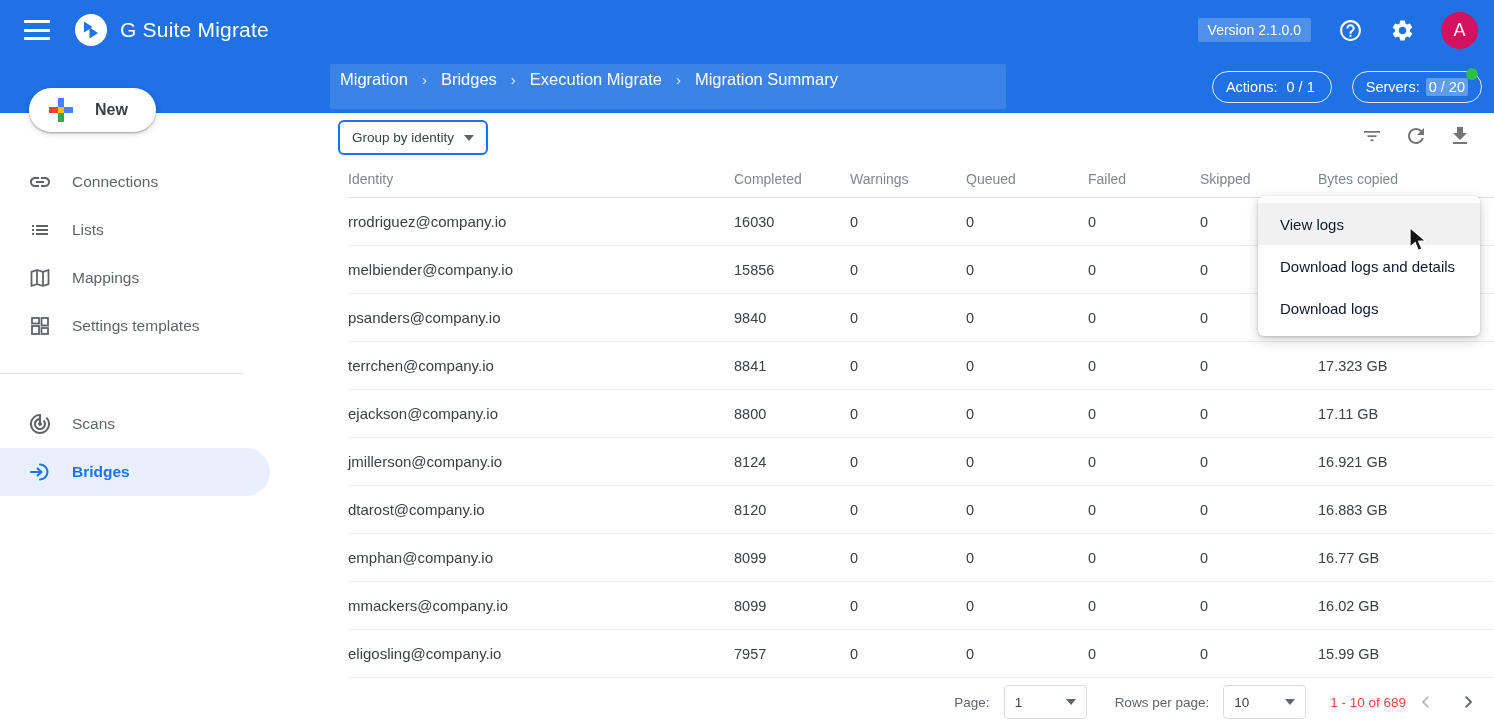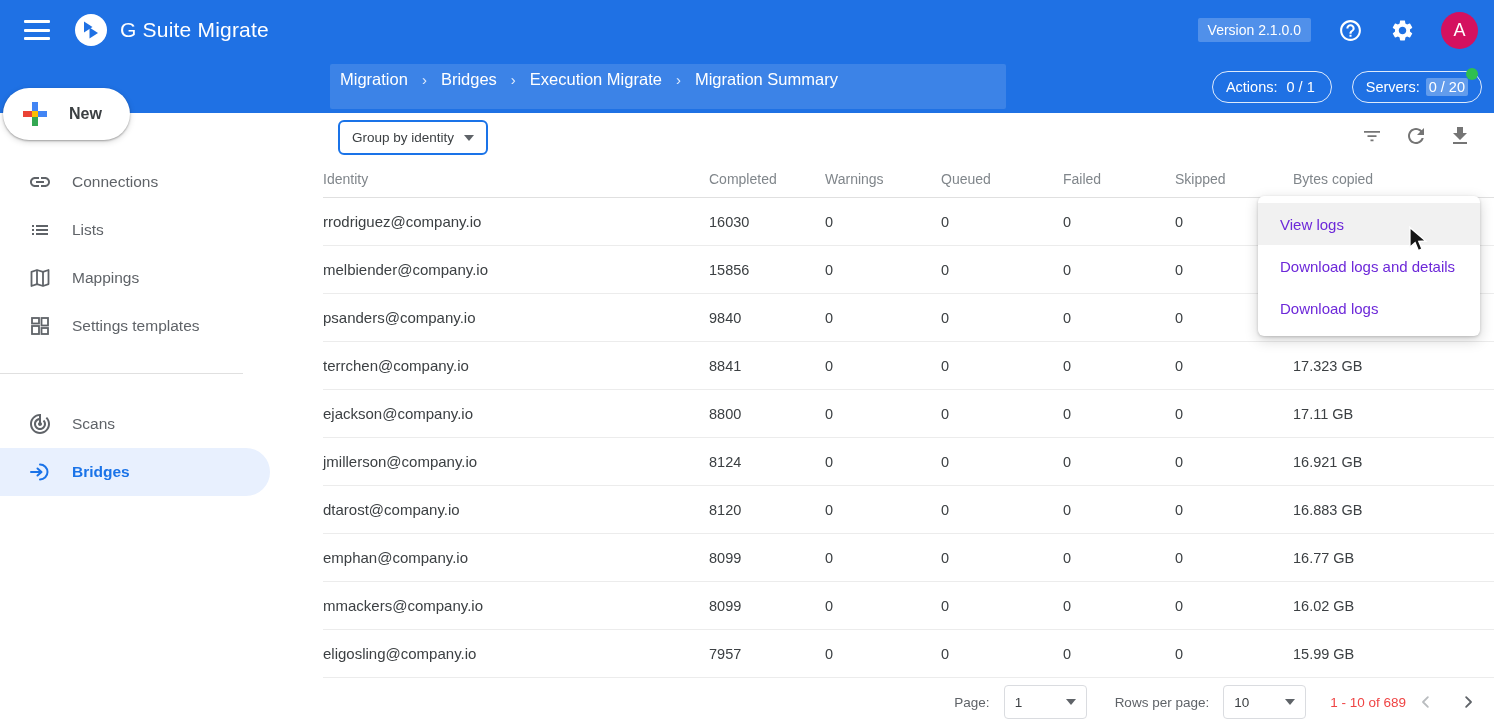--- a/index.html
+++ b/index.html
@@ -47,21 +47,21 @@
     position: relative; border: 1.5px solid rgba(255,255,255,.85); border-radius: 17px;
     height: 32px; display: flex; align-items: center; padding: 0 13px; font-size: 14.5px;
     color: #fff; cursor: pointer; white-space: nowrap;
   }
   .chip .chip-val { margin-left: 6px; padding: 1px 3px; border-radius: 2px; }
   .chip .chip-val.hl { background: rgba(255,255,255,.30); }
   .green-dot { position: absolute; top: -4px; right: 3px; width: 12px; height: 12px; border-radius: 50%; background: #2fbf4f; }
 
   
   .new-btn {
-    position: absolute; left: 3px; top: 88px; width: 127px; height: 52px;
+    position: absolute; left: 29px; top: 88px; width: 127px; height: 44px;
     background: #fff; border-radius: 26px; box-shadow: 0 1px 2px rgba(0,0,0,.3), 0 2px 6px rgba(0,0,0,.15);
     display: flex; align-items: center; cursor: pointer; z-index: 5;
   }
   .plus-icon { position: relative; width: 24px; height: 24px; margin-left: 20px; }
   .plus-icon .pv, .plus-icon .ph { position: absolute; }
   .pv { left: 9px; top: 0; width: 6px; height: 24px; }
   .pv .p-top { position: absolute; top: 0; width: 6px; height: 12px; background: #4285f4; }
   .pv .p-bot { position: absolute; bottom: 0; width: 6px; height: 12px; background: #34a853; }
   .ph { left: 0; top: 9px; width: 24px; height: 6px; }
   .ph .p-left { position: absolute; left: 0; width: 12px; height: 6px; background: #ea4335; }
@@ -89,21 +89,21 @@
     position: absolute; left: 68px; top: 7px; width: 150px; height: 35px;
     border: 2px solid #1a73e8; border-radius: 6px; display: flex; align-items: center;
     padding: 12px 12px; cursor: pointer; background: #fff;
   }
   .groupby-text { font-size: 13.5px; color: #3c4043; }
   .caret-down { width: 0; height: 0; border-left: 5px solid transparent; border-right: 5px solid transparent; border-top: 6px solid #5f6368; margin-left: auto; }
   .toolbar-icons { position: absolute; right: 22px; top: 11px; display: flex; gap: 20px; }
   .toolbar-icons .icon-btn2 { width: 24px; height: 24px; cursor: pointer; }
 
   
-  .table { margin-left: 53px; }
+  .table { margin-left: 78px; }
   .trow {
     display: grid;
     grid-template-columns: 386px 116px 116px 122px 112px 118px 1fr;
     align-items: center;
   }
   .thead { height: 38px; color: #80868b; font-size: 14px; border-bottom: 1px solid #e0e0e0; }
   .tbody-row { height: 48px; border-bottom: 1px solid #ececec; font-size: 15px; color: #3c4043; }
   .cell-num { font-size: 14.5px; }
 
   
@@ -123,21 +123,21 @@
   .pg-chev.prev { margin-left: 8px; }
   .pg-chev.next { margin-left: 18px; }
 
   
   .context-menu {
     position: absolute; left: 1258px; top: 196px; width: 222px;
     background: #fff; border-radius: 6px;
     box-shadow: 0 1px 3px rgba(0,0,0,.18), 0 4px 14px rgba(0,0,0,.18);
     padding: 7px 0; z-index: 20;
   }
-  .menu-item { height: 42px; display: flex; align-items: center; padding-left: 22px; font-size: 15px; color: #6d28d9; cursor: pointer; white-space: nowrap; }
+  .menu-item { height: 42px; display: flex; align-items: center; padding-left: 22px; font-size: 15px; color: #0f172a; cursor: pointer; white-space: nowrap; }
   .menu-item.hover { background: #f1f1f1; }
 
   .cursor { position: absolute; left: 1408px; top: 226px; z-index: 30; pointer-events: none; }
 </style>
 </head>
 <body>
 
 <div class="topband">
   <div class="header-row">
     <div class="hamburger">

